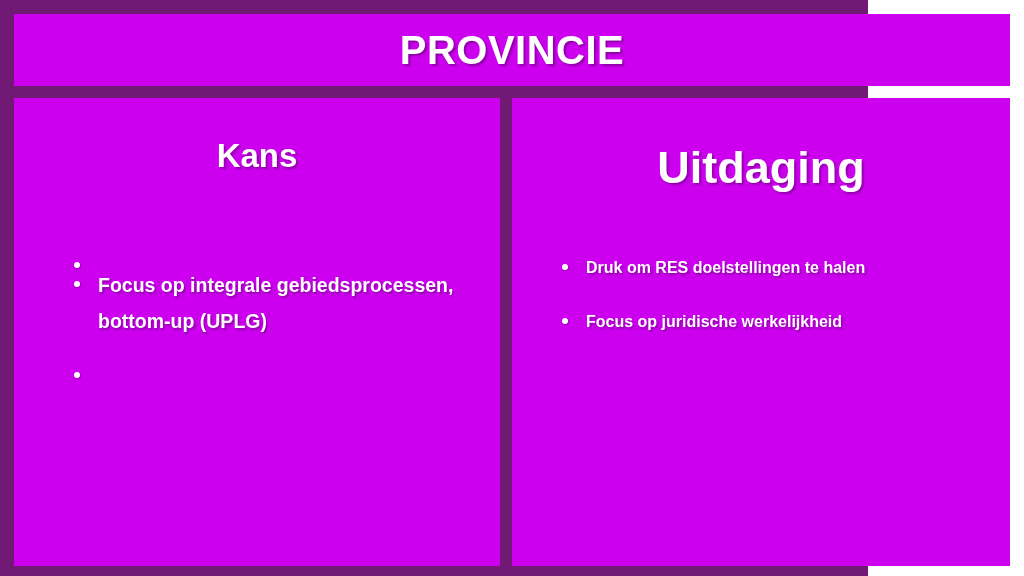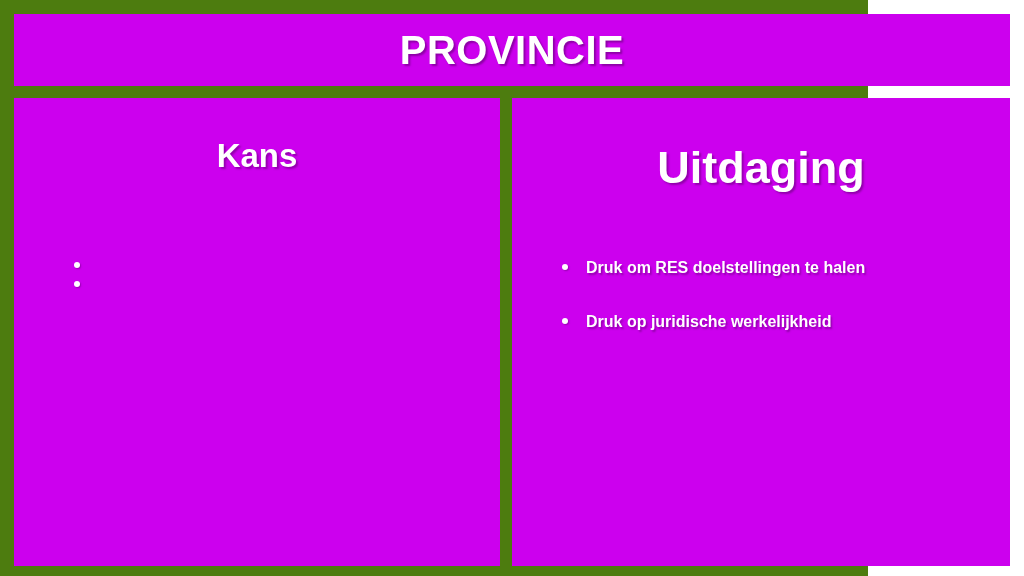--- a/index.html
+++ b/index.html
@@ -11,21 +11,21 @@
     width: 1024px;
     height: 576px;
     background: #ffffff;
     font-family: "Liberation Sans", sans-serif;
     overflow: hidden;
   }
   .slide {
     position: relative;
     width: 868px;
     height: 576px;
-    background: #4d7c0f;
+    background: #701a75;
   }
   
   .header-band {
     position: absolute;
     left: 14px;
     top: 14px;
     width: 996px;
     height: 72px;
     background: #cc00ee;
     display: flex;
@@ -126,31 +126,35 @@
   </div>
 
   <div class="panel panel-left">
     <div class="panel-heading">Kans</div>
     <ul class="bullet-list">
       <li class="bullet-item">
         <span class="bullet-dot"></span>
       </li>
       <li class="bullet-item">
         <span class="bullet-dot"></span>
+        <span>Focus op integrale gebiedsprocessen, bottom-up (UPLG)</span>
+      </li>
+      <li class="bullet-item">
+        <span class="bullet-dot"></span>
       </li>
     </ul>
   </div>
 
   <div class="panel panel-right">
     <div class="panel-heading">Uitdaging</div>
     <ul class="bullet-list">
       <li class="bullet-item">
         <span class="bullet-dot"></span>
         <span>Druk om RES doelstellingen te halen</span>
       </li>
       <li class="bullet-item">
         <span class="bullet-dot"></span>
-        <span>Druk op juridische werkelijkheid</span>
+        <span>Focus op juridische werkelijkheid</span>
       </li>
     </ul>
   </div>
 
 </div>
 
 </body></html>

